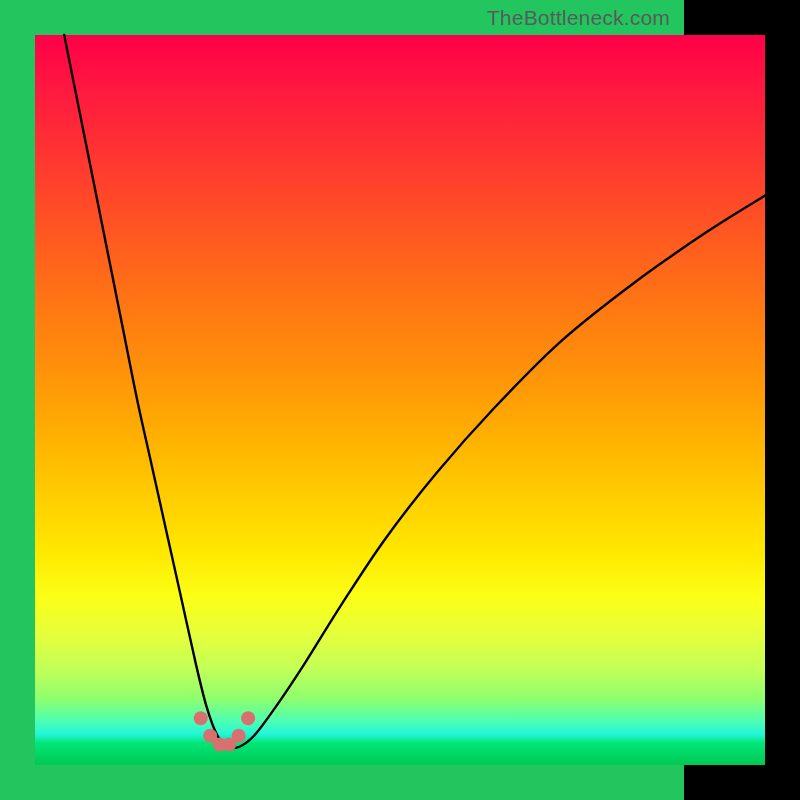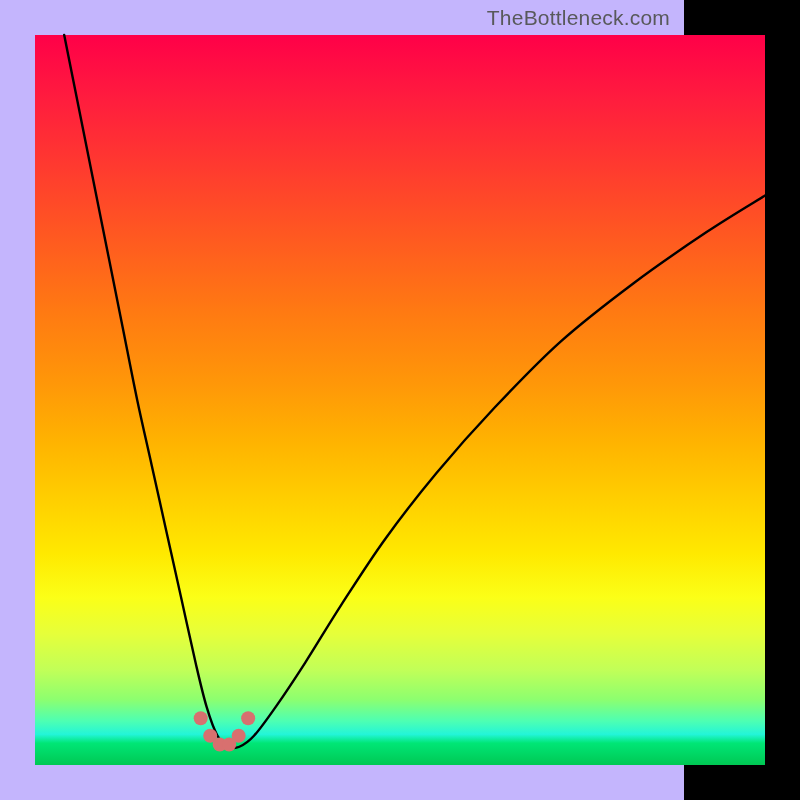--- a/index.html
+++ b/index.html
@@ -8,21 +8,21 @@
     width: 800px;
     height: 800px;
     overflow: hidden;
     background: #000;
     font-family: Arial, Helvetica, sans-serif;
   }
   .frame {
     position: relative;
     width: 684px;
     height: 800px;
-    background: #c4b5fd;
+    background: #22c55e;
   }
   .watermark {
     position: absolute;
     top: 6px;
     right: 14px;
     font-size: 21px;
     font-weight: 500;
     color: #58595b;
     letter-spacing: 0.2px;
     z-index: 10;

